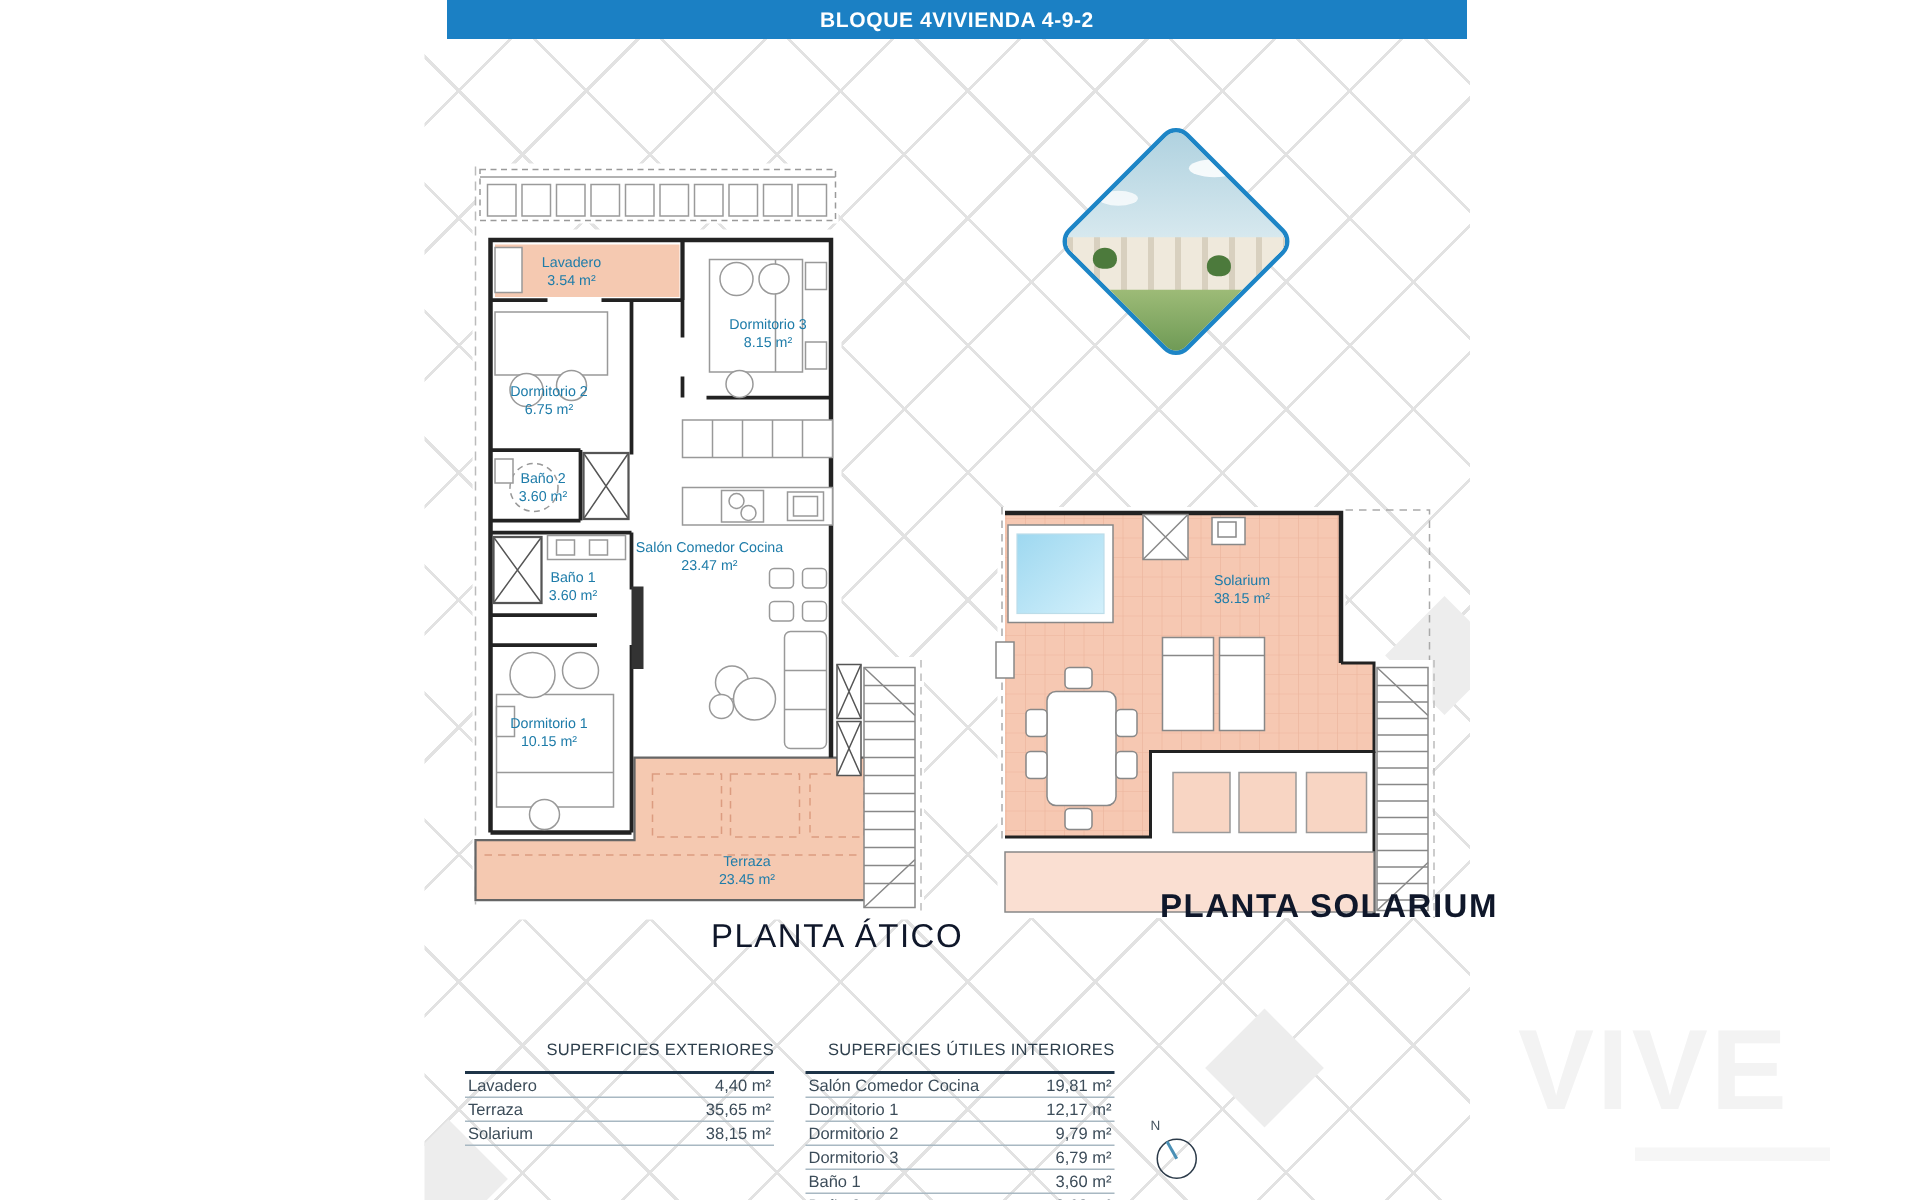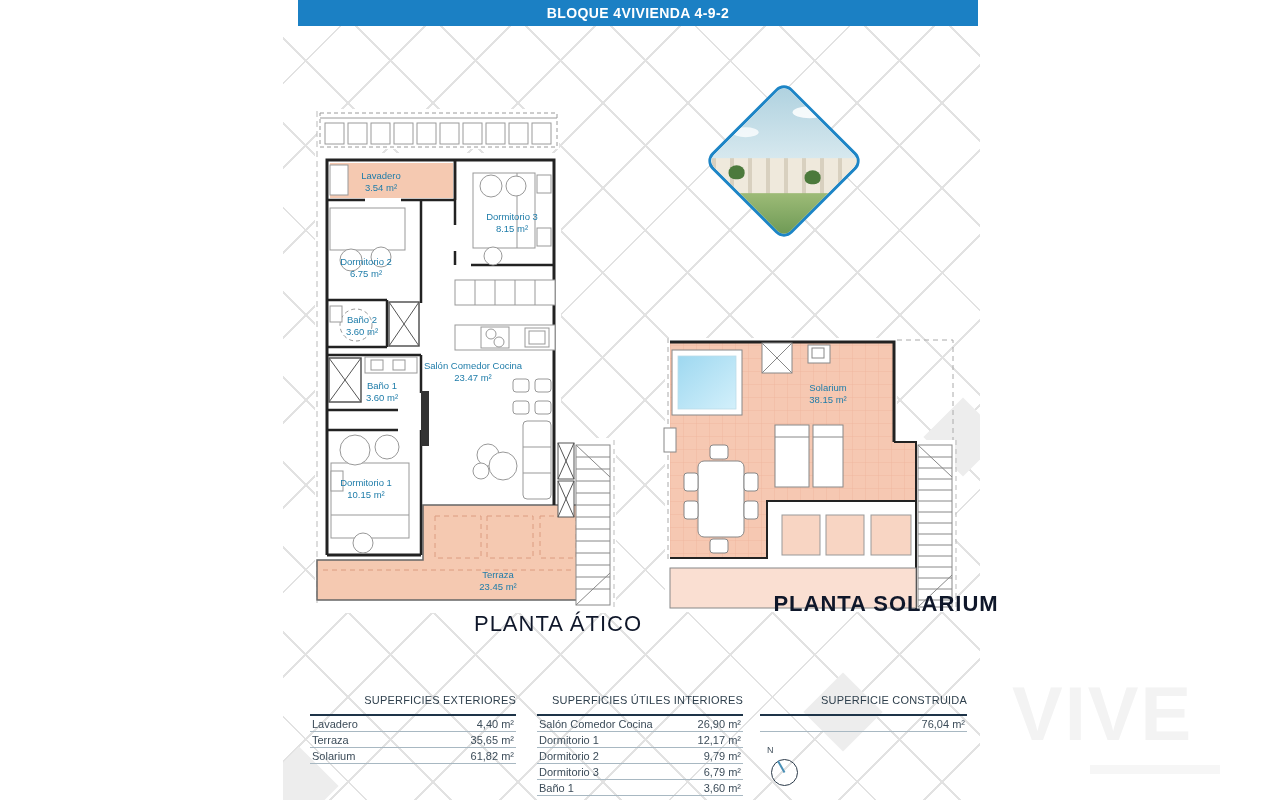--- a/index.html
+++ b/index.html
@@ -352,29 +352,29 @@
     <div class="tr">
       <span>Lavadero</span>
         <span>4,40 m²</span>
     </div>
     <div class="tr">
       <span>Terraza</span>
         <span>35,65 m²</span>
     </div>
     <div class="tr">
       <span>Solarium</span>
-        <span>61,82 m²</span>
+        <span>38,15 m²</span>
     </div>
   </div>
 
   <div class="stable" style="left:537px;top:694px;">
     <span class="tt">SUPERFICIES ÚTILES INTERIORES</span>
     <div class="tr">
       <span>Salón Comedor Cocina</span>
-        <span>26,90 m²</span>
+        <span>19,81 m²</span>
     </div>
     <div class="tr">
       <span>Dormitorio 1</span>
         <span>12,17 m²</span>
     </div>
     <div class="tr">
       <span>Dormitorio 2</span>
         <span>9,79 m²</span>
     </div>
     <div class="tr">
@@ -384,27 +384,20 @@
     <div class="tr">
       <span>Baño 1</span>
         <span>3,60 m²</span>
     </div>
     <div class="tr">
       <span>Baño 2</span>
         <span>3,60 m²</span>
     </div>
   </div>
 
-  <div class="stable" style="left:760px;top:694px;width:207px;">
-    <span class="tt">SUPERFICIE CONSTRUIDA</span>
-    <div class="tr">
-      <span></span>
-        <span>76,04 m²</span>
-    </div>
-  </div>
 
   <span class="compass-n">N</span>
   <div class="compass-circle"></div>
   <svg class="compass-needle" viewBox="0 0 27 27">
     <line x1="13.5" y1="13.5" x2="7" y2="2" stroke="#4a8fb5" stroke-width="2"></line>
   </svg>
 
   <div class="watermark">VIVE</div>
   <div class="watermark-sub"></div>
 

